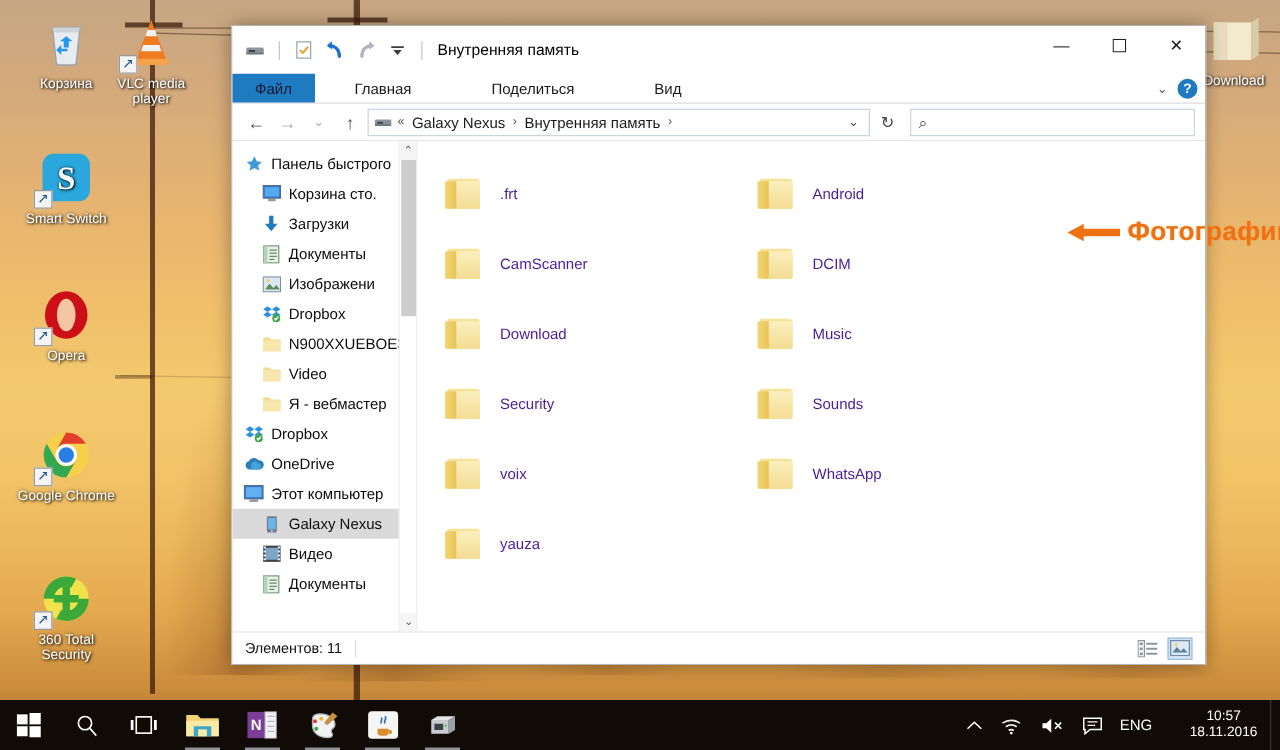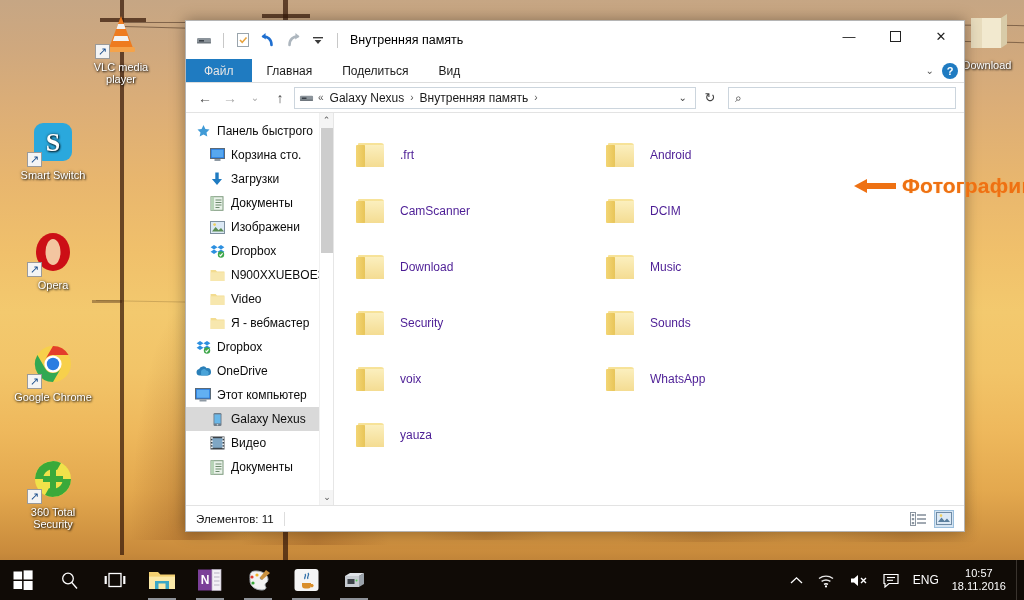--- a/index.html
+++ b/index.html
@@ -104,26 +104,26 @@
 
   
   .ribbon {
     height: 24px;
     display: flex; align-items: stretch;
     background: #fff;
     border-bottom: 1px solid #ddd;
     position: relative;
   }
   .rb-tab {
-    padding: 0 15px;
+    padding: 0 32px;
     display: flex; align-items: center;
     font-size: 12px; color: #1a1a1a;
   }
   .rb-tab.file {
-    background: #1f7bc1; color: #e5e5e5;
+    background: #1f7bc1; color: #0f172a;
     padding: 0 18px;
   }
   .ribbon-right {
     position: absolute; right: 6px; top: 0; height: 100%;
     display: flex; align-items: center; gap: 8px;
   }
   .chev-down { font-size: 10px; color: #555; }
   .help-btn {
     width: 16px; height: 16px; border-radius: 50%;
     background: #1f7bc1; color: #fff;
@@ -331,21 +331,21 @@
   .tray-item {
     padding: 0 7px; height: 40px;
     display: flex; align-items: center; justify-content: center;
     font-size: 12px;
   }
   .clock {
     padding: 0 10px 0 6px;
     height: 40px;
     display: flex; flex-direction: column;
     align-items: center; justify-content: center;
-    color: #fff; font-size: 11px; line-height: 13px;
+    color: #fff; font-size: 11px; line-height: 13px; margin-left: 17px;
   }
   .show-desktop { width: 8px; height: 40px; border-left: 1px solid #3a342e; }
 </style>
 </head>
 <body>
 
 <div id="desktop">
 
   <div id="scenery">
     <div class="tree" style="left:130px;  width:120px; height:240px; bottom:60px; opacity:.55"></div>
@@ -358,20 +358,31 @@
     <div class="pole" style="left:100px; top:18px;  width:46px; height:4px;"></div>
     <div class="pole" style="left:262px; top:14px;  width:48px; height:4px;"></div>
     <div class="pole" style="left:92px;  top:300px; width:30px; height:3px; opacity:.5"></div>
     <div class="wire" style="left:124px; top:22px;  width:170px;"></div>
     <div class="wire" style="left:124px; top:26px;  width:172px; transform: rotate(1.5deg);"></div>
     <div class="wire" style="left:288px; top:20px;  width:740px; transform: rotate(0.4deg);"></div>
     <div class="wire" style="left:288px; top:28px;  width:740px; transform: rotate(1.1deg);"></div>
     <div class="wire" style="left:96px;  top:300px; width:210px; transform: rotate(1deg); opacity:.4"></div>
   </div>
 
+  <div class="desk-icon" style="left:14px; top:10px;">
+    <div class="glyph">
+      <svg width="48" height="48" viewBox="0 0 48 48">
+        <path d="M13 12 h22 l-3 28 a2 2 0 0 1 -2 2 h-12 a2 2 0 0 1 -2 -2 z" fill="#e9ecef" stroke="#9aa5ad" stroke-width="1.2"></path>
+        <path d="M13 12 h22 l-1 4 h-20 z" fill="#cdd4da"></path>
+        <path d="M24 19 l5 4 h-3 v5 h-4 v-5 h-3 z" fill="#2196f3"></path>
+        <path d="M20 34 l-4-4 4-4 v3 h5 v2 h-5 z" fill="#2196f3"></path>
+      </svg>
+    </div>
+    <span>Корзина</span>
+  </div>
 
   <div class="desk-icon" style="left:82px; top:10px;">
     <div class="glyph">
       <svg width="48" height="48" viewBox="0 0 48 48">
         <path d="M24 6 l12 32 h-24 z" fill="#ee7b1f"></path>
         <path d="M21 14 h6 l1.6 5 h-9.2 z" fill="#f2f2f2"></path>
         <path d="M17.5 26 h13 l1.6 5 h-16.2 z" fill="#f2f2f2"></path>
         <rect x="10" y="37" width="28" height="5" rx="1.5" fill="#f5a34a"></rect>
       </svg>
       <span class="shortcut-badge">↗</span>

